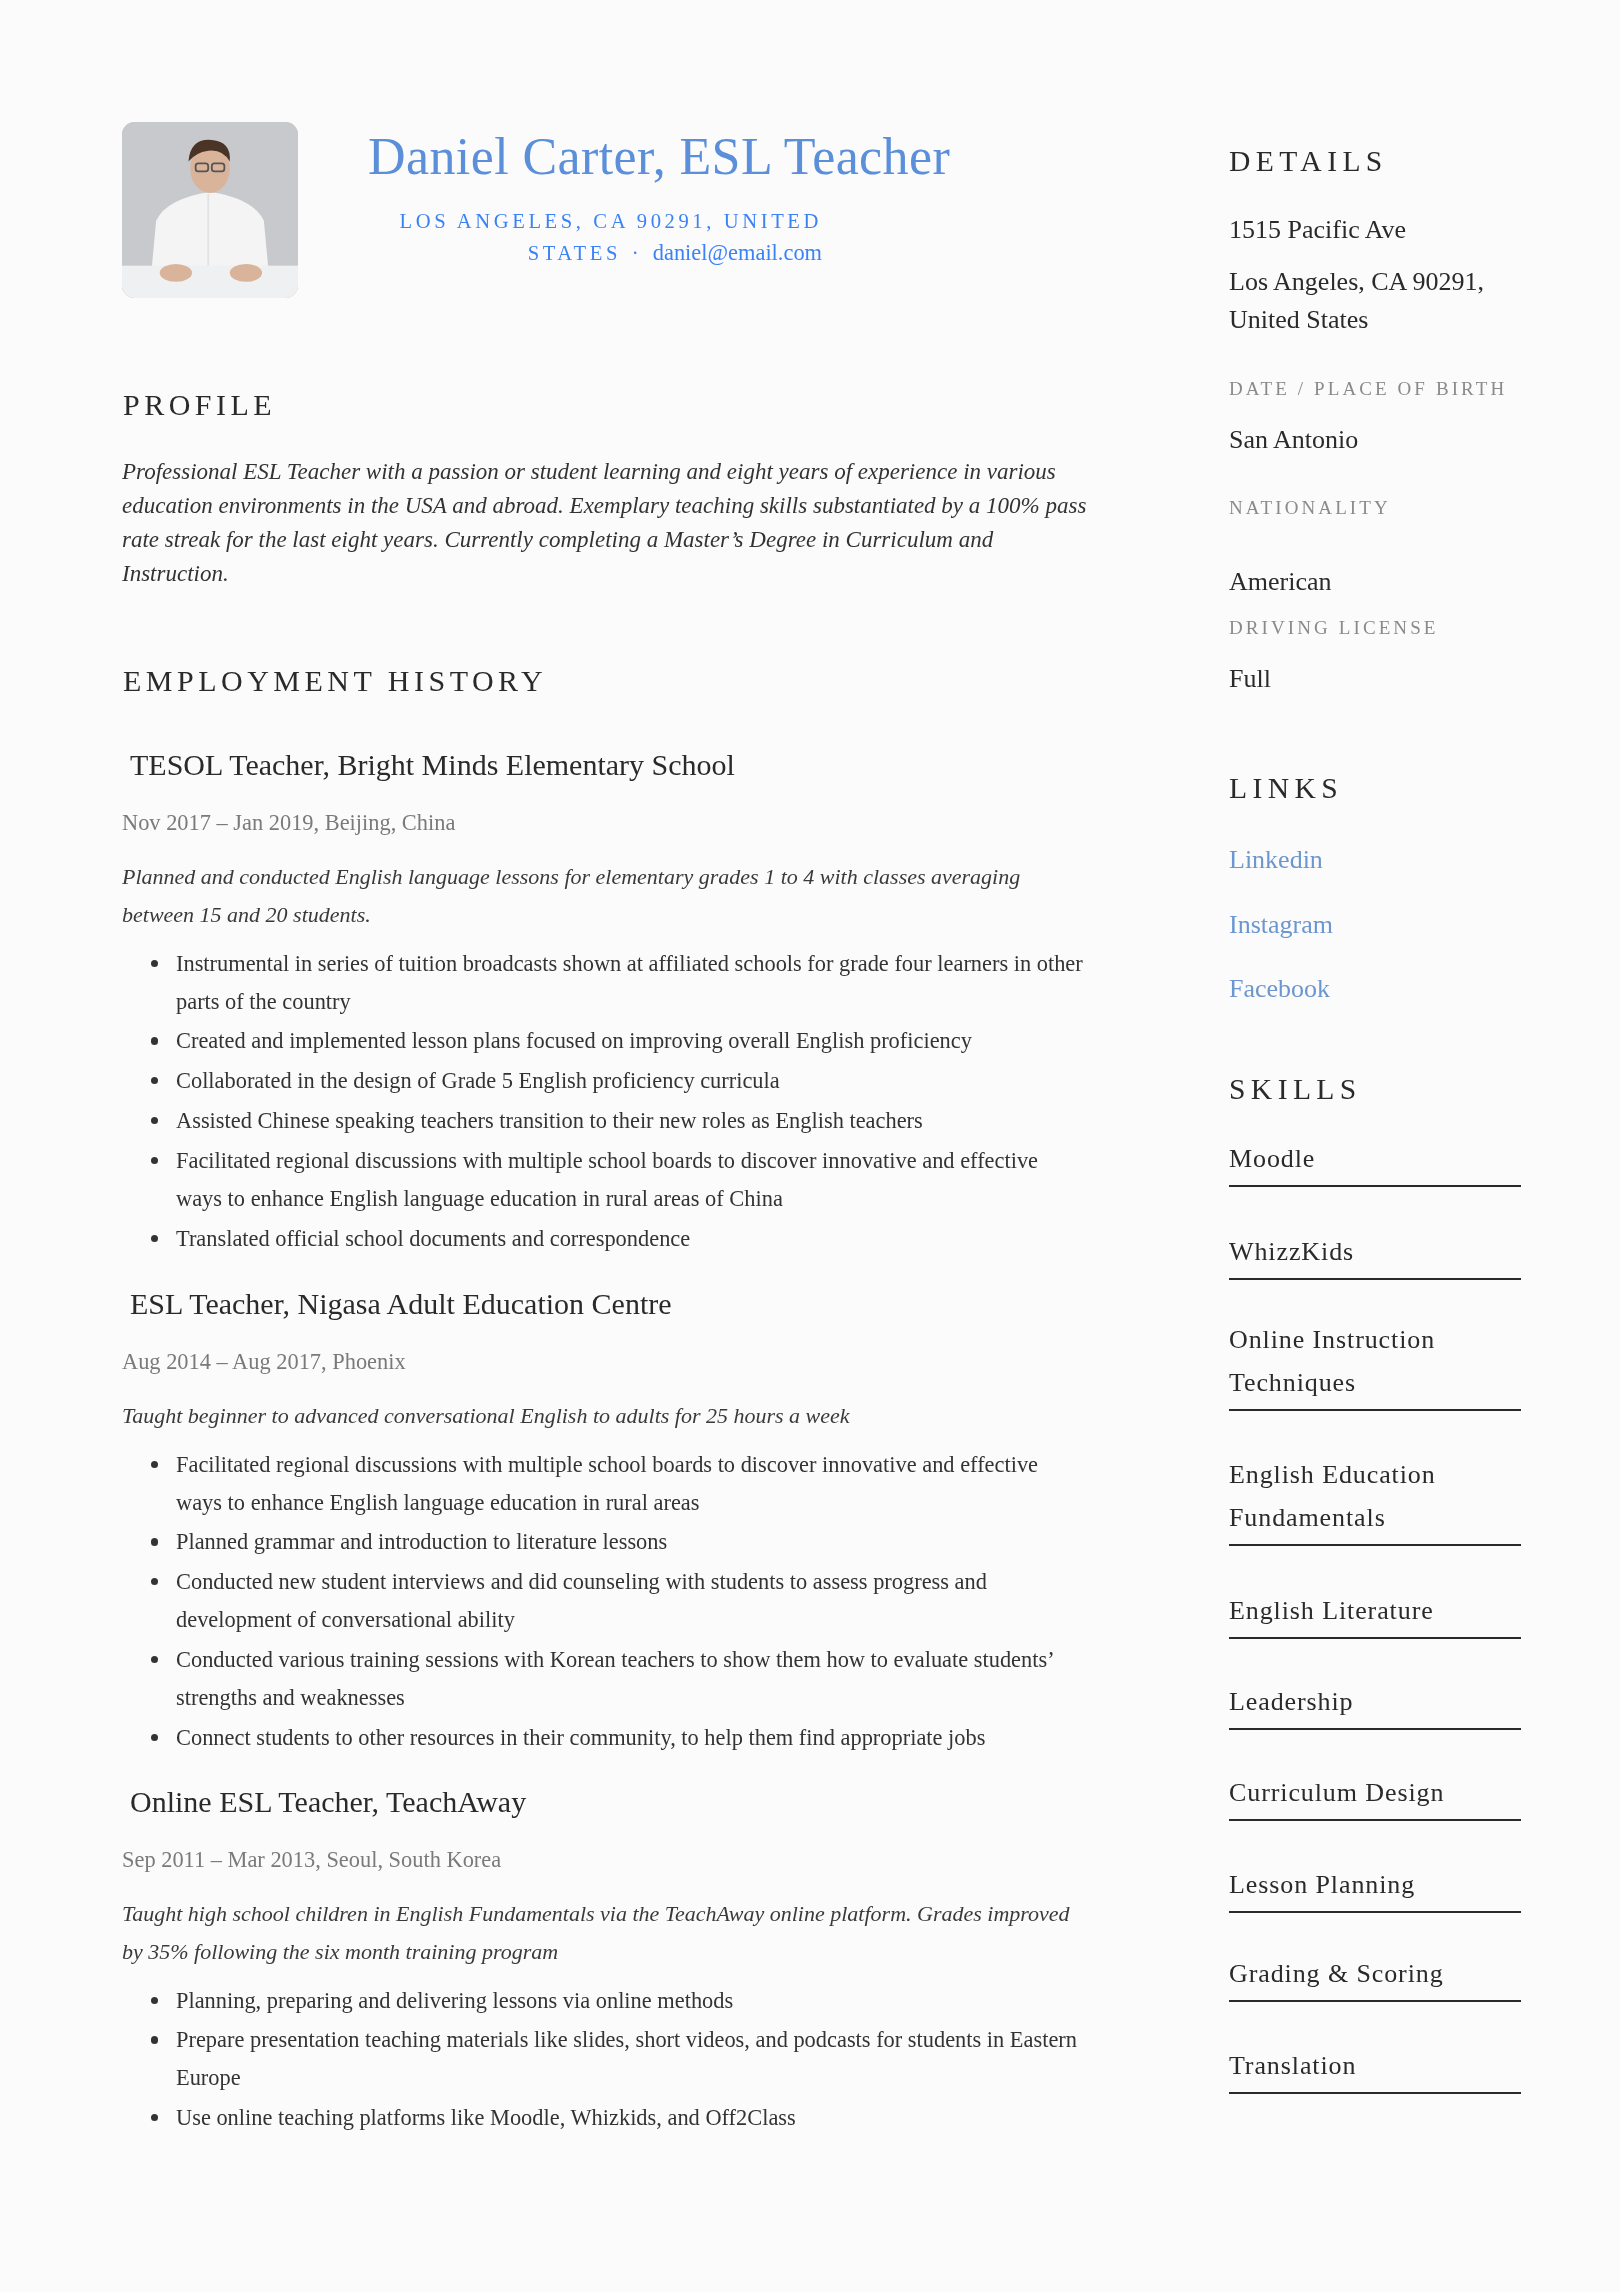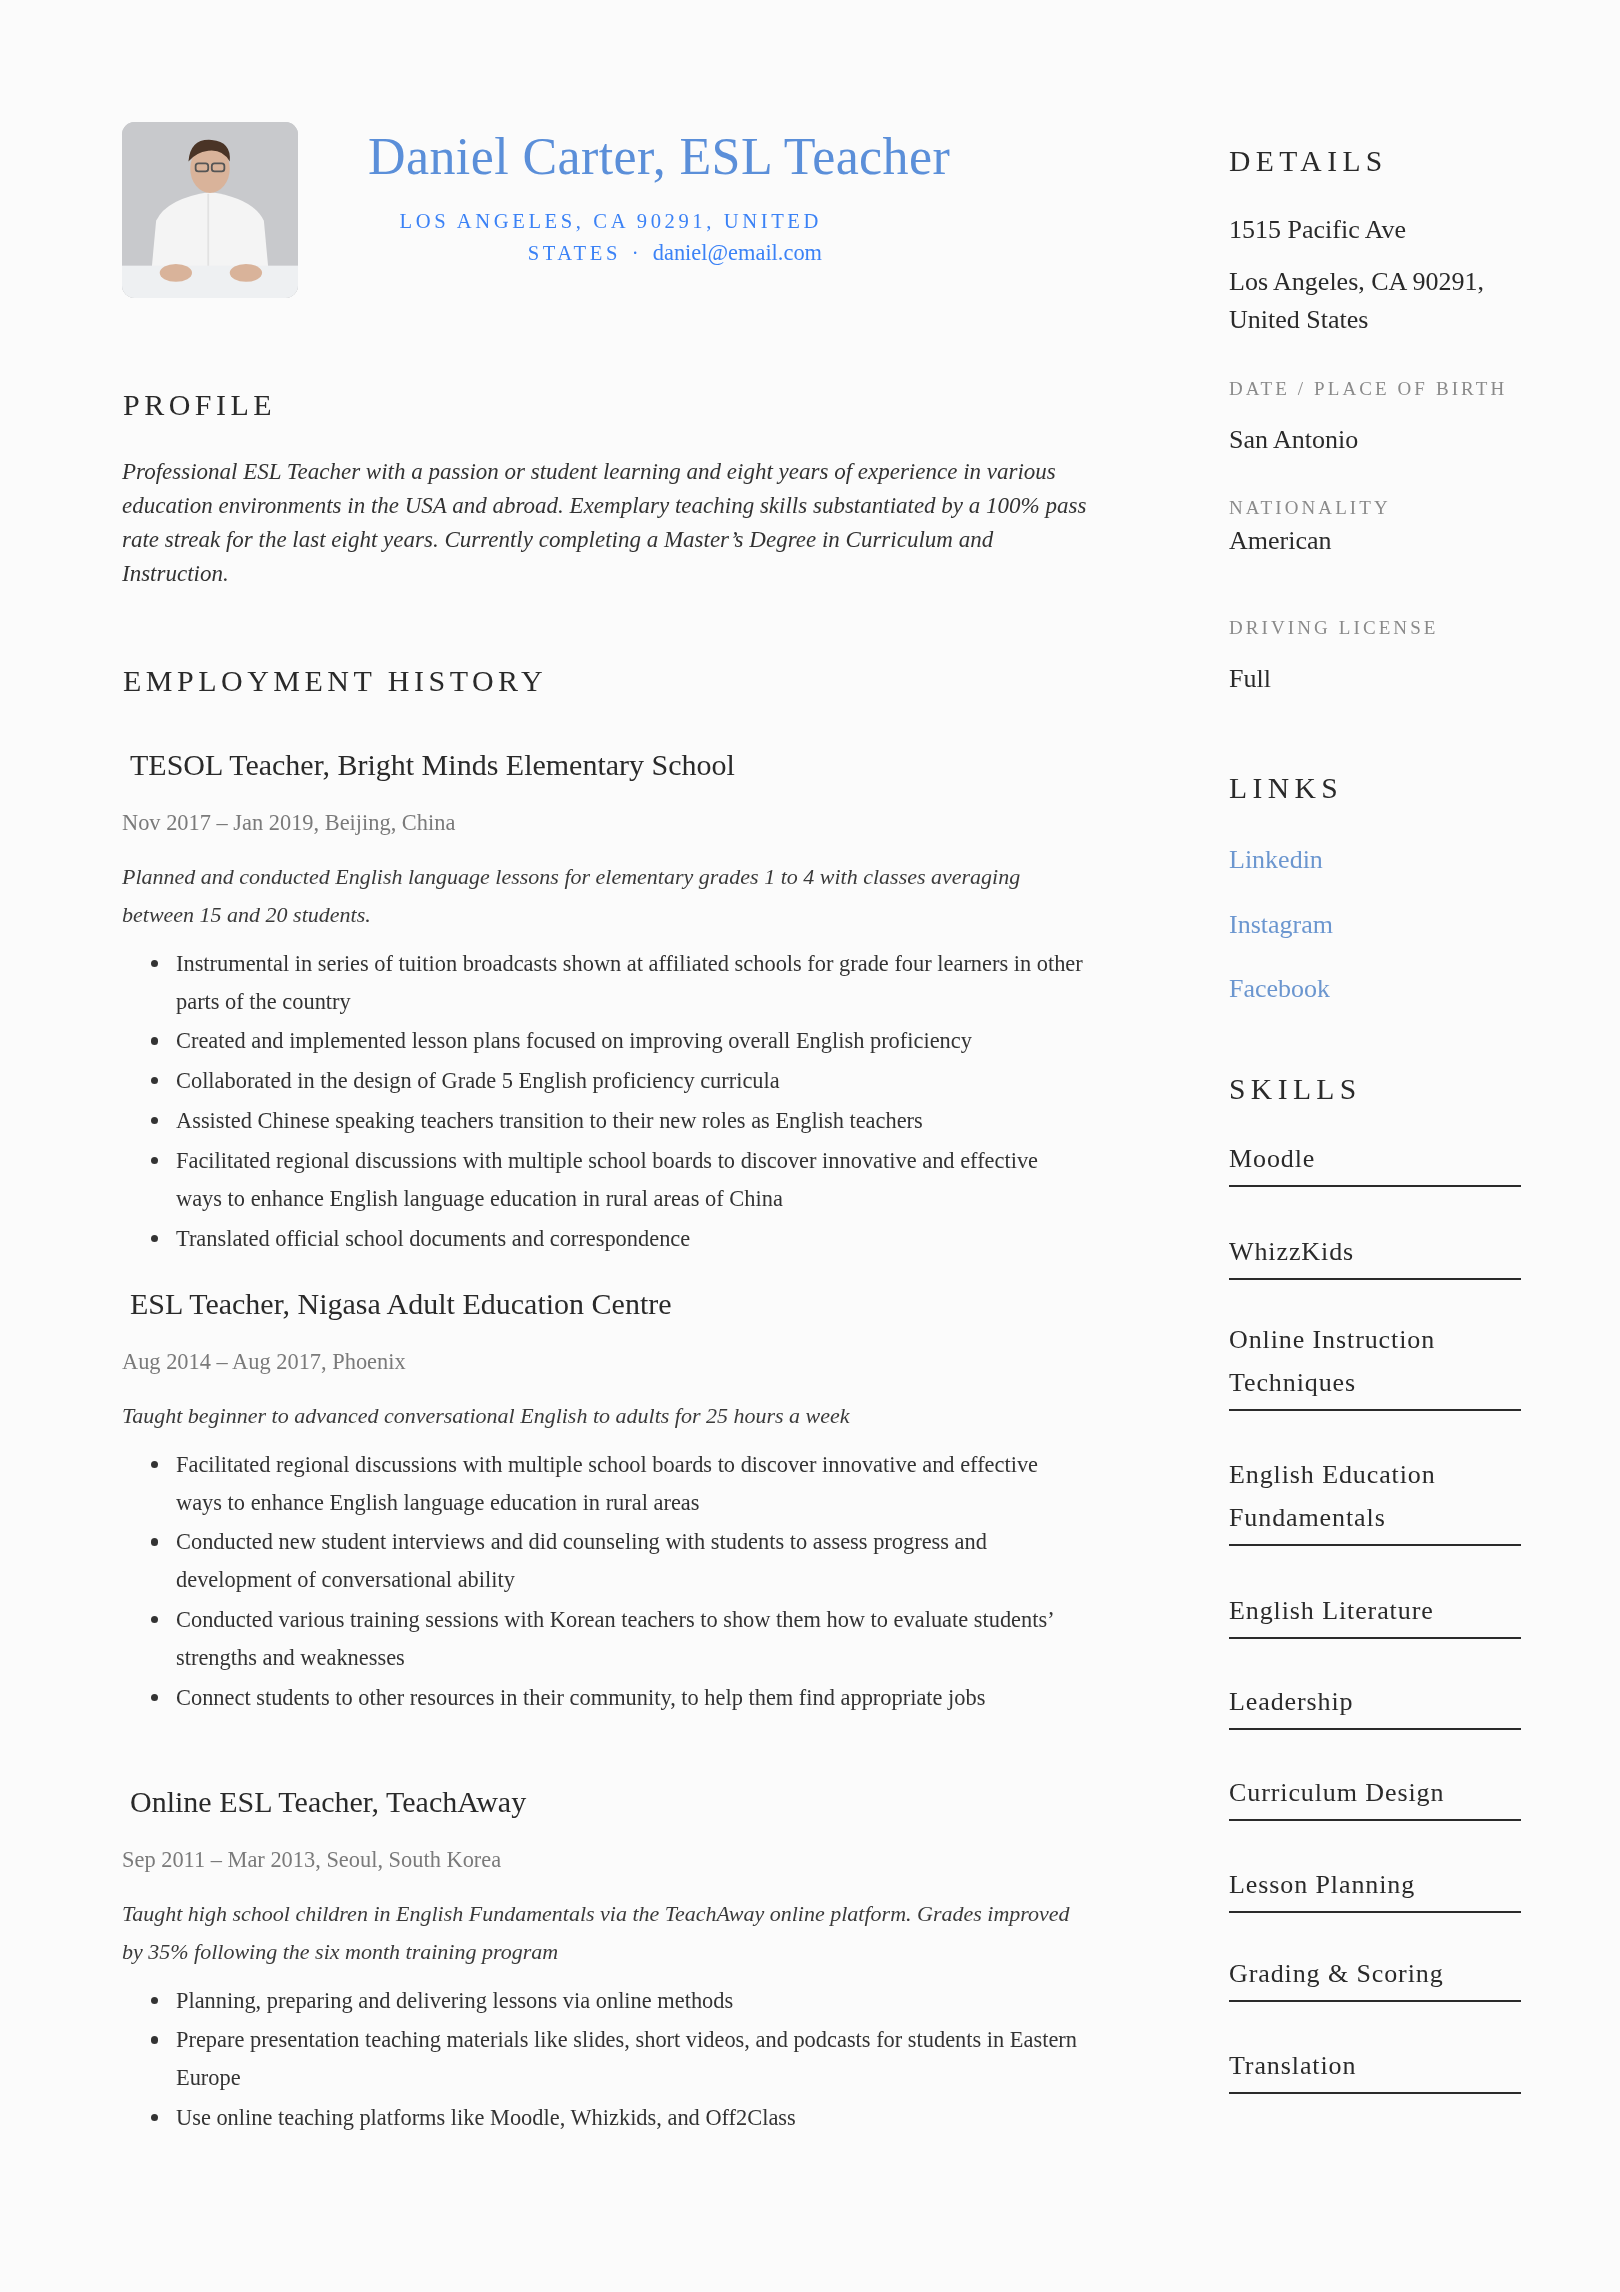--- a/index.html
+++ b/index.html
@@ -89,20 +89,21 @@
       <li>Translated official school documents and correspondence</li>
     </ul>
   </div>
 
   <div class="job" style="top:1279px">
     <h3 class="job-title">ESL Teacher, Nigasa Adult Education Centre</h3>
     <div class="job-meta">Aug 2014 – Aug 2017, Phoenix</div>
     <div class="job-desc">Taught beginner to advanced conversational English to adults for 25 hours a week</div>
     <ul>
       <li>Facilitated regional discussions with multiple school boards to discover innovative and effective ways to enhance English language education in rural areas</li>
+      <li>Planned grammar and introduction to literature lessons</li>
       <li>Conducted new student interviews and did counseling with students to assess progress and development of conversational ability</li>
       <li>Conducted various training sessions with Korean teachers to show them how to evaluate students’ strengths and weaknesses</li>
       <li>Connect students to other resources in their community, to help them find appropriate jobs</li>
     </ul>
   </div>
 
   <div class="job" style="top:1777px">
     <h3 class="job-title">Online ESL Teacher, TeachAway</h3>
     <div class="job-meta">Sep 2011 – Mar 2013, Seoul, South Korea</div>
     <div class="job-desc">Taught high school children in English Fundamentals via the TeachAway online platform. Grades improved by 35% following the six month training program</div>
@@ -114,21 +115,21 @@
   </div>
 </div>
 
 <div class="side">
   <h2 class="side-title" style="top:145px">DETAILS</h2>
   <div class="side-text" style="top:211px">1515 Pacific Ave</div>
   <div class="side-text" style="top:263px; width:292px">Los Angeles, CA 90291, United States</div>
   <div class="side-label" style="top:378px">DATE / PLACE OF BIRTH</div>
   <div class="side-text" style="top:421px">San Antonio</div>
   <div class="side-label" style="top:497px">NATIONALITY</div>
-  <div class="side-text" style="top:522px">American</div>
+  <div class="side-text" style="top:563px">American</div>
   <div class="side-label" style="top:617px">DRIVING LICENSE</div>
   <div class="side-text" style="top:660px">Full</div>
 
   <h2 class="side-title" style="top:772px">LINKS</h2>
   <a class="link" style="top:845px" href="#">Linkedin</a>
   <a class="link" style="top:910px" href="#">Instagram</a>
   <a class="link" style="top:974px" href="#">Facebook</a>
 
   <h2 class="side-title" style="top:1073px">SKILLS</h2>
   <div class="skill" style="top:1137px">Moodle</div>

